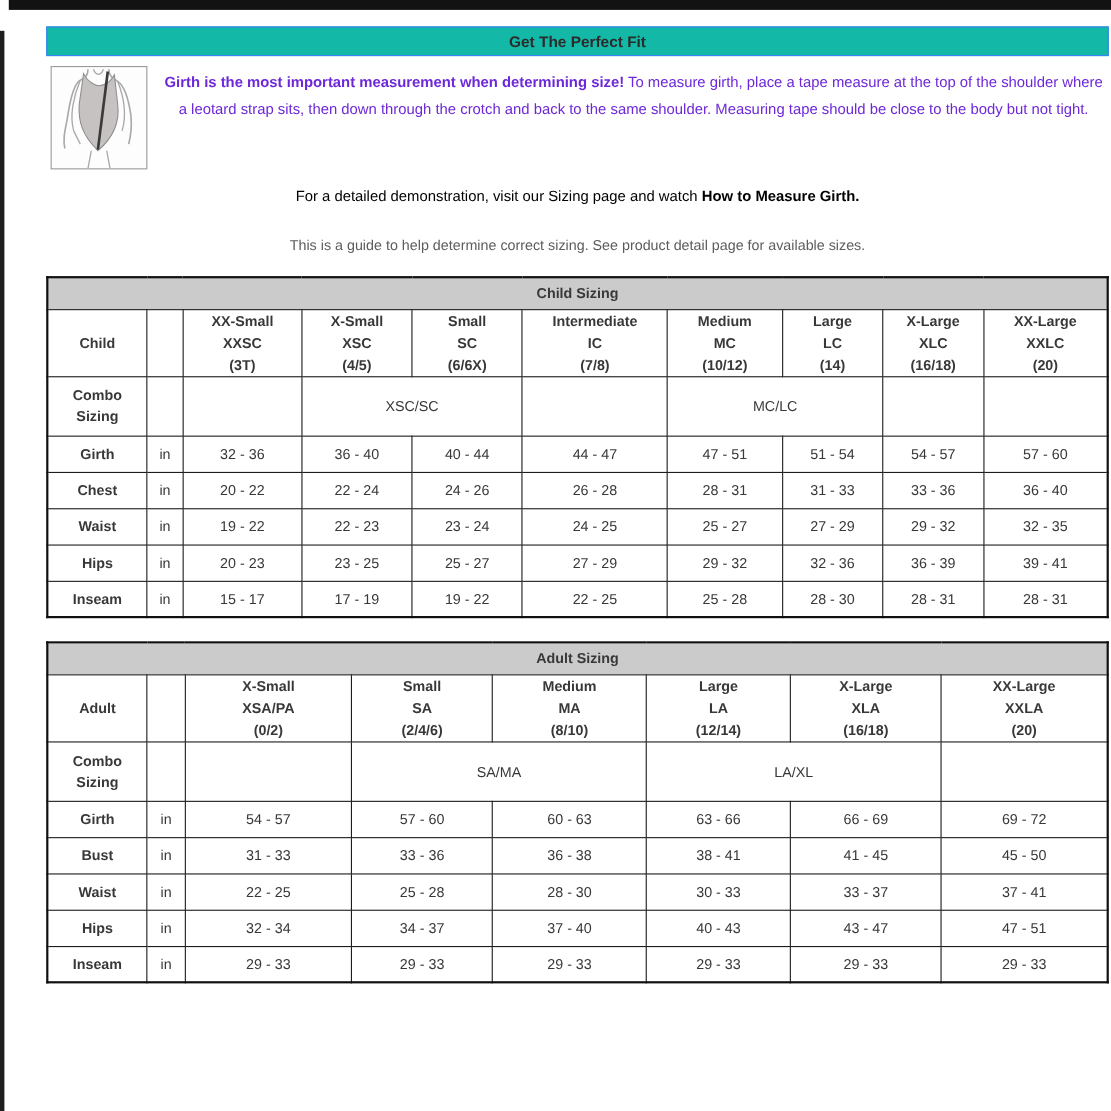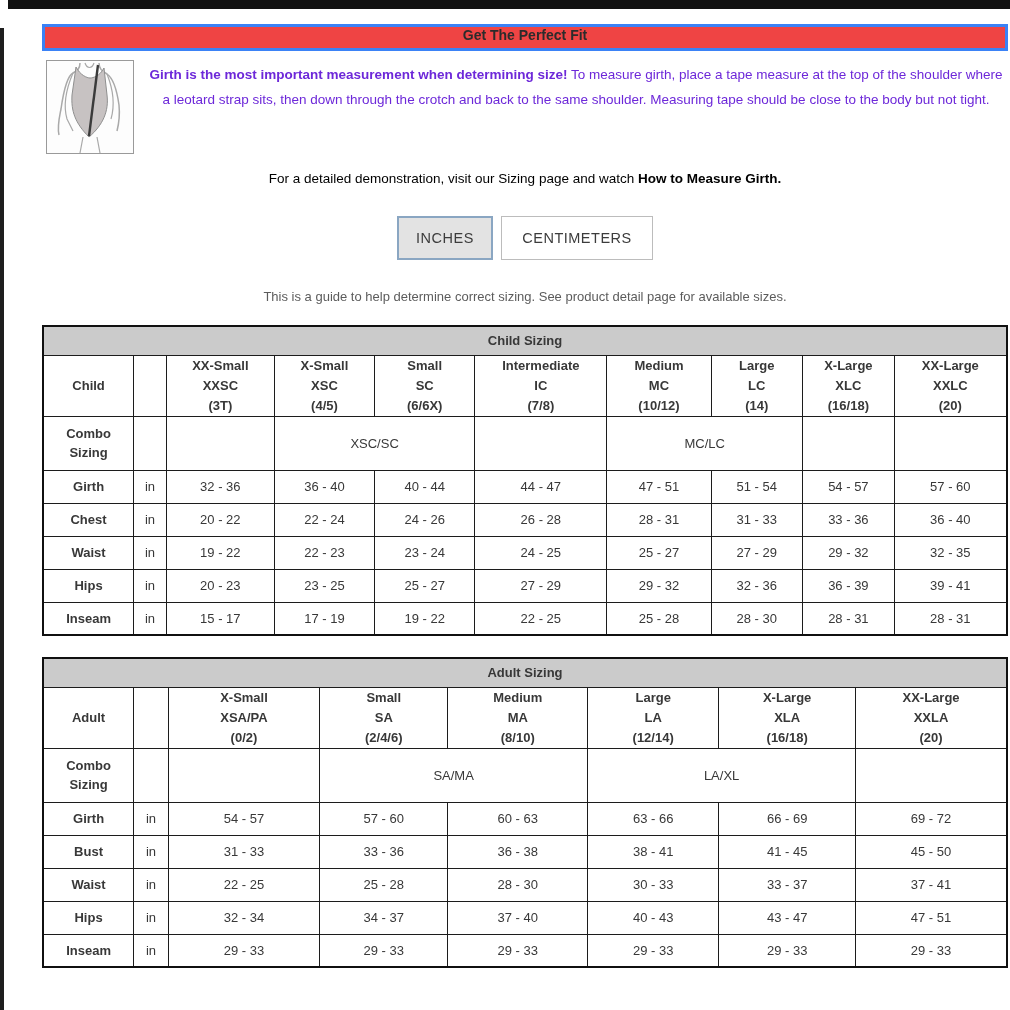--- a/index.html
+++ b/index.html
@@ -11,22 +11,22 @@
     font-family: "Liberation Sans", sans-serif;
     color: #3c3c3c;
     overflow: hidden;
   }
   .top-bar { position: absolute; top: 0; left: 8px; right: 0; height: 9px; background: #121212; }
   .left-bar { position: absolute; top: 28px; left: 0; width: 4px; bottom: 0; background: #1e1e1e; }
 
   .content { position: absolute; left: 42px; top: 24px; width: 966px; }
 
   .title-bar {
-    height: 27px; background: #ef4444; border: 3px solid #3b82f6;
-    display: flex; justify-content: center;
+    height: 27px; background: #14b8a6; border: 1px solid #3b82f6;
+    display: flex; align-items: center; justify-content: center;
     font-weight: bold; font-size: 14px; color: #2b2b2b;
   }
 
   .intro { display: flex; margin-top: 9px; }
   .figure-box {
     width: 88px; height: 94px; border: 1px solid #9a9a9a;
     margin-left: 4px; flex: none; background: #fdfdfd;
   }
   .intro-text {
     flex: 1; text-align: center; font-size: 13.5px; line-height: 25px;
@@ -94,24 +94,20 @@
     </div>
     <div class="intro-text">
       <b>Girth is the most important measurement when determining size!</b><span> To measure girth, place a tape measure at the top of the shoulder where a leotard strap sits, then down through the crotch and back to the same shoulder. Measuring tape should be close to the body but not tight.</span>
     </div>
   </div>
 
   <div class="demo-line">
     <span>For a detailed demonstration, visit our Sizing page and watch </span><b>How to Measure Girth.</b>
   </div>
 
-  <div class="unit-row">
-    <div class="btn btn-selected">INCHES</div>
-    <div class="btn btn-plain">CENTIMETERS</div>
-  </div>
 
   <div class="note">This is a guide to help determine correct sizing. See product detail page for available sizes.</div>
 
   <table class="sizes">
     <colgroup>
       <col style="width:9.4%">
         <col style="width:3.4%">
         <col style="width:11.2%">
         <col style="width:10.4%">
       <col style="width:10.4%">

